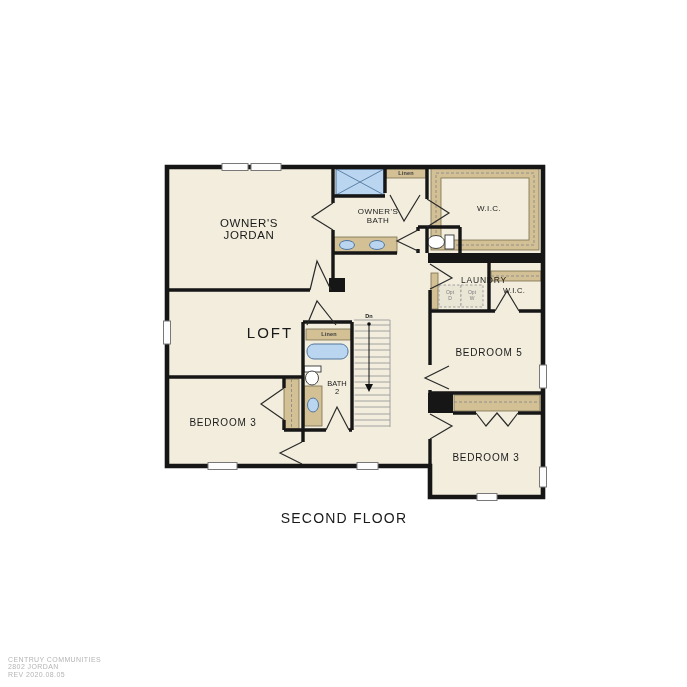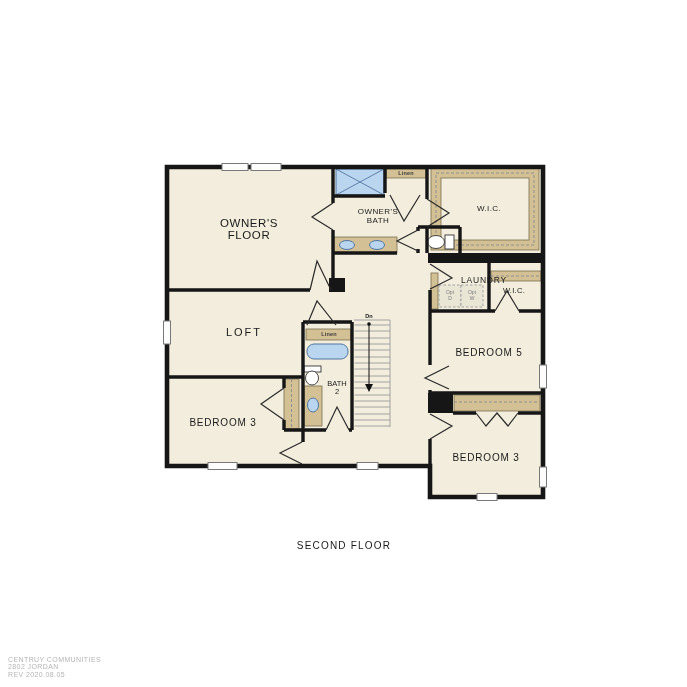--- a/index.html
+++ b/index.html
@@ -12,27 +12,27 @@
   .lbl-owners-bath{left:378px;top:217px;font-size:8px;letter-spacing:.4px;}
   .lbl-wic-owners{left:489px;top:209px;font-size:8px;letter-spacing:.4px;}
   .lbl-laundry{left:484px;top:281px;font-size:8.5px;letter-spacing:.8px;}
   .lbl-opt{font-weight:normal;color:#7d7d7d;font-size:5px;line-height:1.15;}
   .lbl-opt-d{left:450px;top:296px;}
   .lbl-opt-w{left:472px;top:296px;}
   .lbl-wic-2{left:514px;top:291px;font-size:7.5px;letter-spacing:.3px;}
   .lbl-bedroom-2{left:489px;top:353px;font-size:10px;letter-spacing:.8px;}
   .lbl-bedroom-3{left:486px;top:458px;font-size:10px;letter-spacing:.8px;}
   .lbl-bedroom-4{left:223px;top:423px;font-size:10px;letter-spacing:.8px;}
-  .lbl-loft{left:224px;top:333px;font-size:11px;letter-spacing:2px;padding-left:40px;}
+  .lbl-loft{left:250px;top:333px;font-size:15px;letter-spacing:2px;padding-left:40px;}
   .lbl-bath-2{left:337px;top:388px;font-size:7.5px;}
   .lbl-linen{font-size:5.5px;font-weight:600;color:#3c3c3c;letter-spacing:.2px;}
   .lbl-linen-1{left:406px;top:174px;}
   .lbl-linen-2{left:329px;top:335px;}
   .lbl-dn{left:369px;top:317px;font-size:5.5px;font-weight:600;}
-  .lbl-title{left:344px;top:519px;font-size:10px;letter-spacing:1.2px;margin-top:27px;}
+  .lbl-title{left:344px;top:519px;font-size:14px;letter-spacing:1.2px;}
   .footer{position:absolute;left:8px;top:656px;font-size:7px;line-height:7.4px;
           color:#b5b5b5;font-weight:normal;letter-spacing:.4px;}
 </style>
 </head>
 <body>
 
 <div id="canvas">
 
   <svg id="plan-svg" width="687" height="687" viewBox="0 0 687 687">
 
@@ -141,21 +141,21 @@
       <path d="M476,413 L486,426 L497,413 L508,426 L518,413"></path>
       <path d="M284,388 L261,404 L284,420"></path>
       <path d="M302,442 L280,453 L302,464"></path>
       <path d="M326,430 L337,407 L349,430"></path>
       <path d="M307,325 L317,301 L336,325"></path>
     </g>
   </svg>
 
   <div class="lbl lbl-owners-suite">
     <div>OWNER'S</div>
-    <div>FLOOR</div>
+    <div>JORDAN</div>
   </div>
   <div class="lbl lbl-owners-bath">
     <div>OWNER'S</div>
     <div>BATH</div>
   </div>
   <div class="lbl lbl-wic-owners">W.I.C.</div>
   <div class="lbl lbl-laundry">LAUNDRY</div>
   <div class="lbl lbl-opt lbl-opt-d">
     <div>Opt</div>
     <div>D</div>

